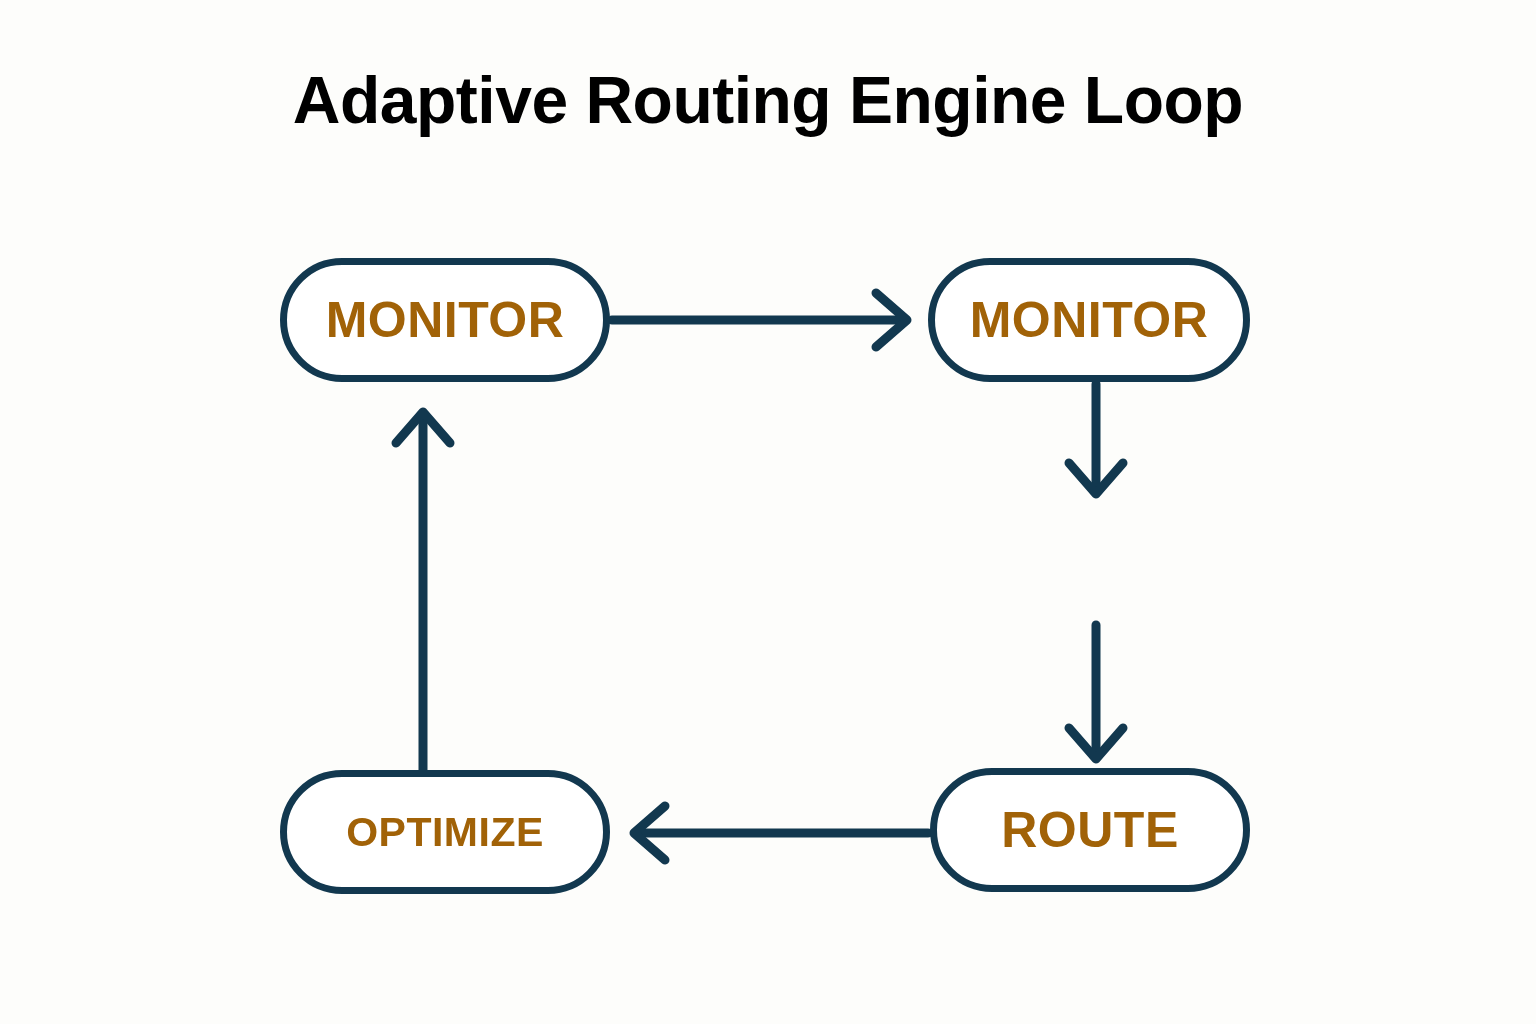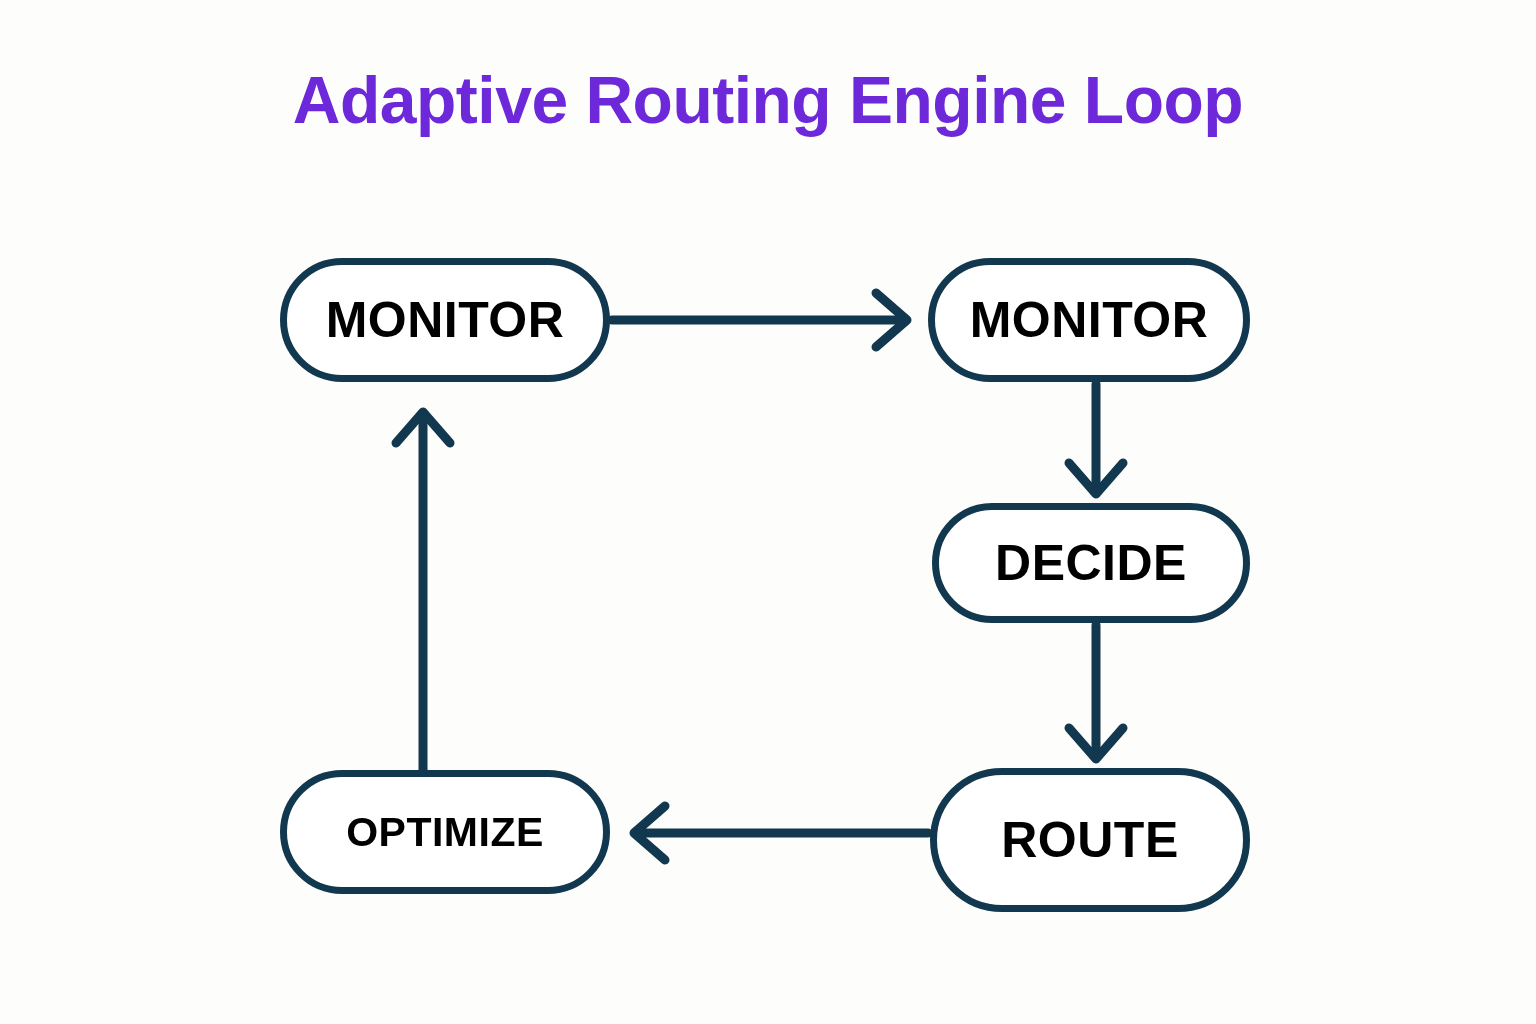--- a/index.html
+++ b/index.html
@@ -21,21 +21,21 @@
   }
   #diagram-title {
     position: absolute;
     left: 0;
     top: 62px;
     width: 1536px;
     text-align: center;
     font-size: 66px;
     font-weight: bold;
     letter-spacing: -0.5px;
-    color: #6d28d9;
+    color: #000000;
     font-family: "Liberation Sans", sans-serif;
     white-space: nowrap;
   }
   #flow-svg {
     position: absolute;
     left: 0;
     top: 0;
     width: 1536px;
     height: 1024px;
   }
@@ -46,30 +46,30 @@
     border: 7px solid #12384f;
     border-radius: 999px;
     display: flex;
     align-items: center;
     justify-content: center;
   }
   .node-label {
     font-family: "Liberation Sans", sans-serif;
     font-weight: bold;
     font-size: 50px;
-    color: #000000;
+    color: #a16207;
     letter-spacing: 0.5px;
     line-height: 1;
     white-space: nowrap;
     user-select: none;
   }
   #node-monitor  { left: 280px; top: 258px; width: 330px; height: 124px; }
   #node-classify { left: 928px; top: 258px; width: 322px; height: 124px; }
   #node-decide   { left: 932px; top: 503px; width: 318px; height: 120px; }
-  #node-route    { left: 930px; top: 768px; width: 320px; height: 144px; }
+  #node-route    { left: 930px; top: 768px; width: 320px; height: 124px; }
   #node-optimize { left: 280px; top: 770px; width: 330px; height: 124px; }
   #node-optimize .node-label { font-size: 41px; }
 </style>
 </head>
 <body>
 
 <div id="canvas">
 
   <div id="diagram-title">Adaptive Routing Engine Loop</div>
 
@@ -105,23 +105,20 @@
   </svg>
 
   <div class="node-box" id="node-monitor">
     <span class="node-label">MONITOR</span>
   </div>
 
   <div class="node-box" id="node-classify">
     <span class="node-label">MONITOR</span>
   </div>
 
-  <div class="node-box" id="node-decide">
-    <span class="node-label">DECIDE</span>
-  </div>
 
   <div class="node-box" id="node-route">
     <span class="node-label">ROUTE</span>
   </div>
 
   <div class="node-box" id="node-optimize">
     <span class="node-label">OPTIMIZE</span>
   </div>
 
 </div>

